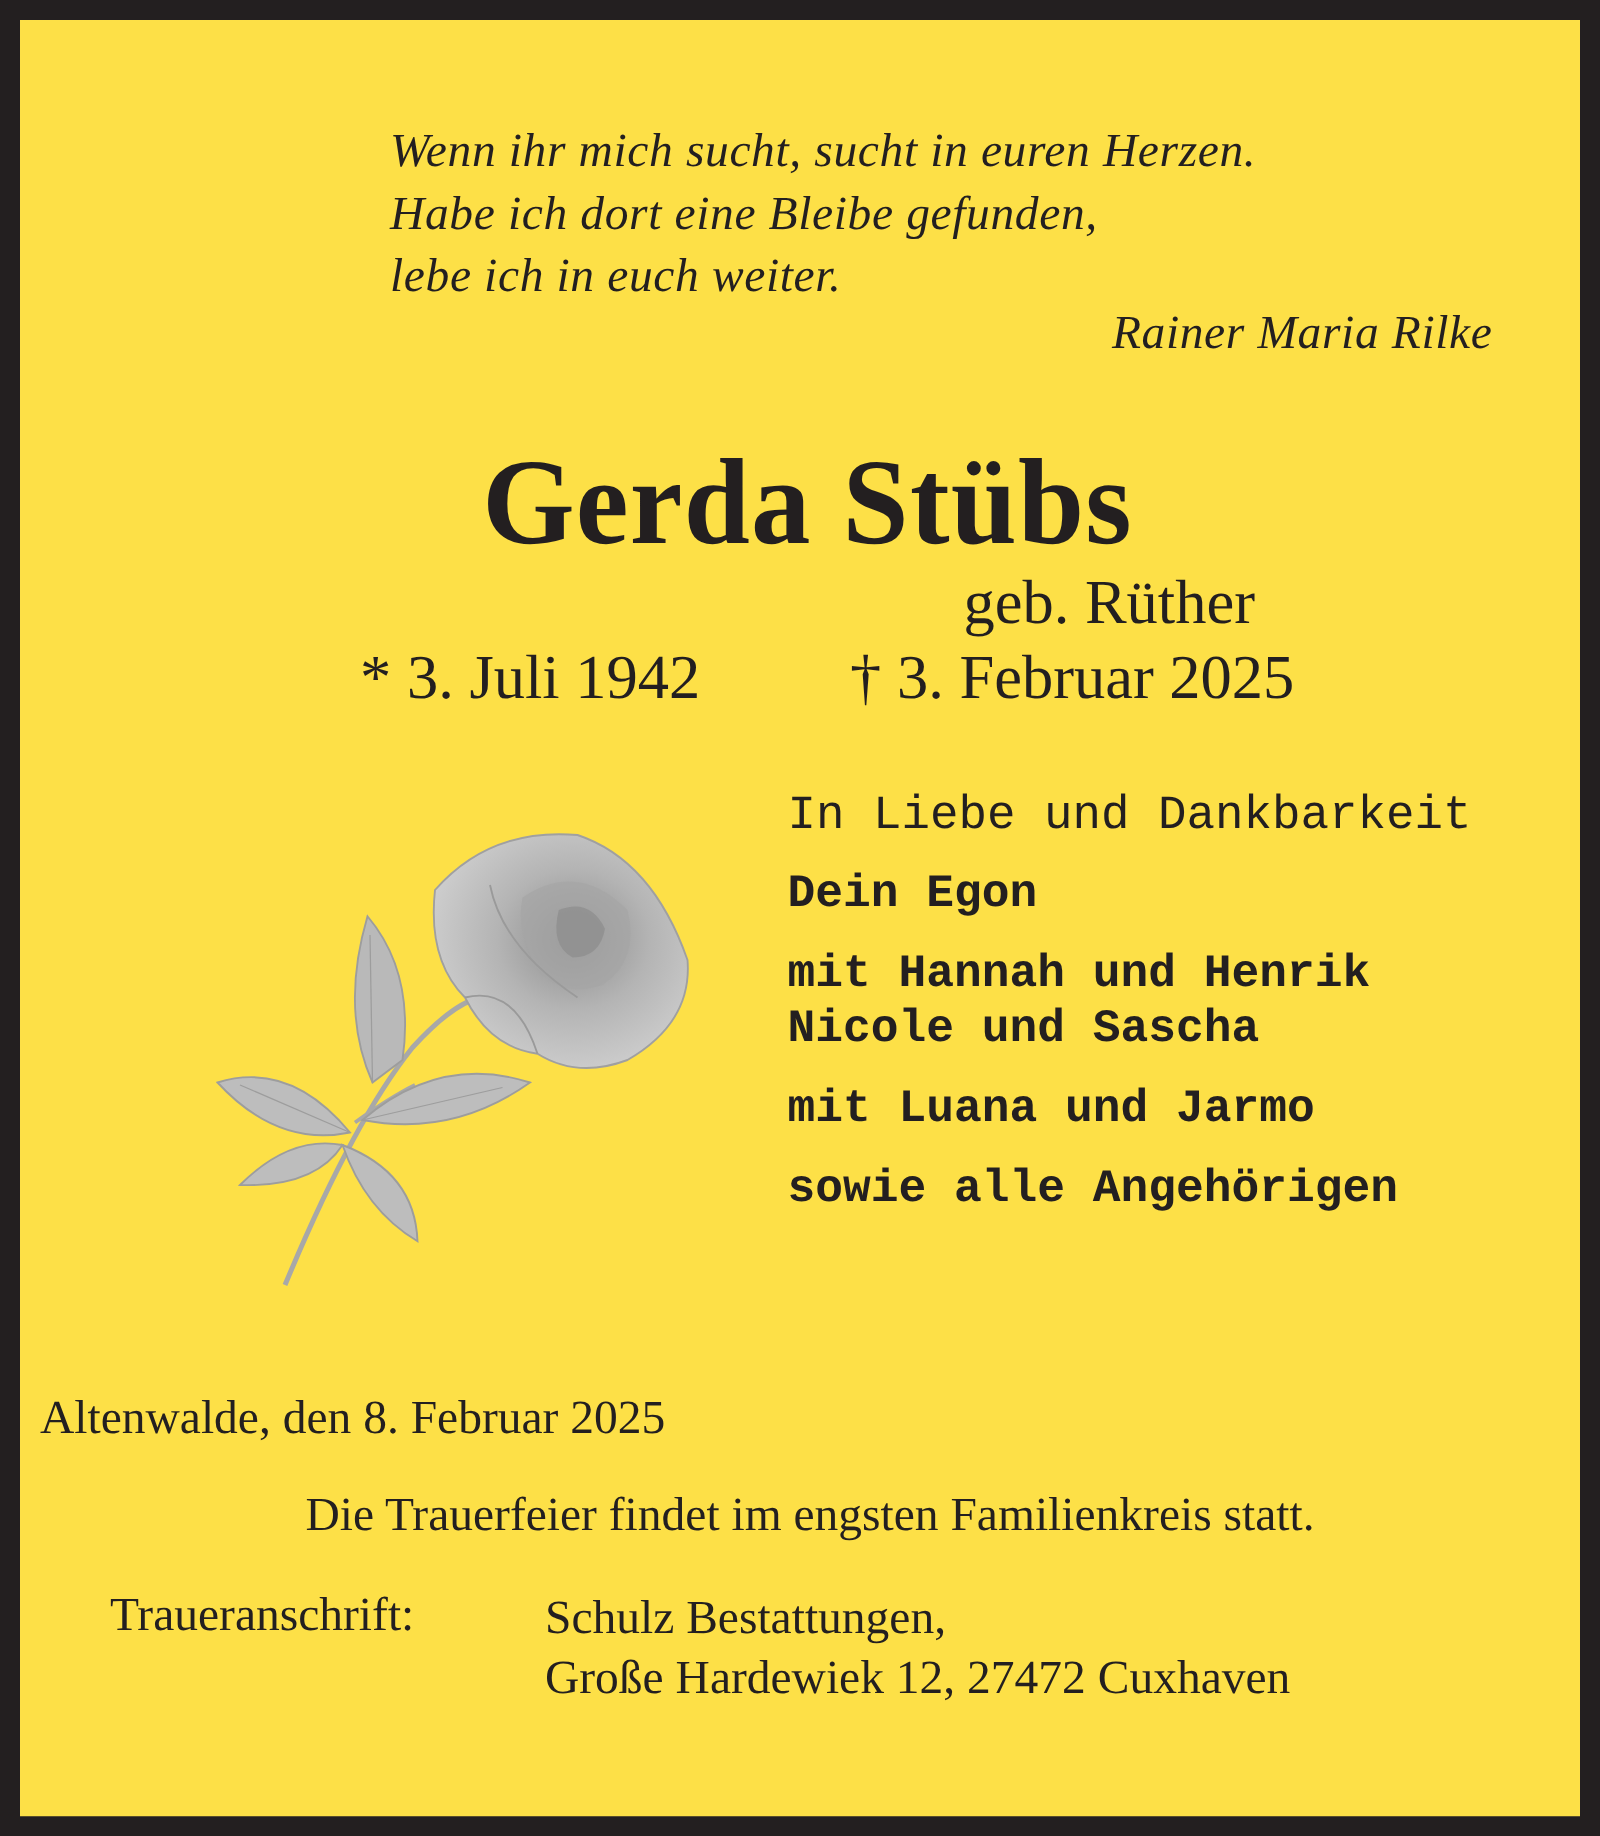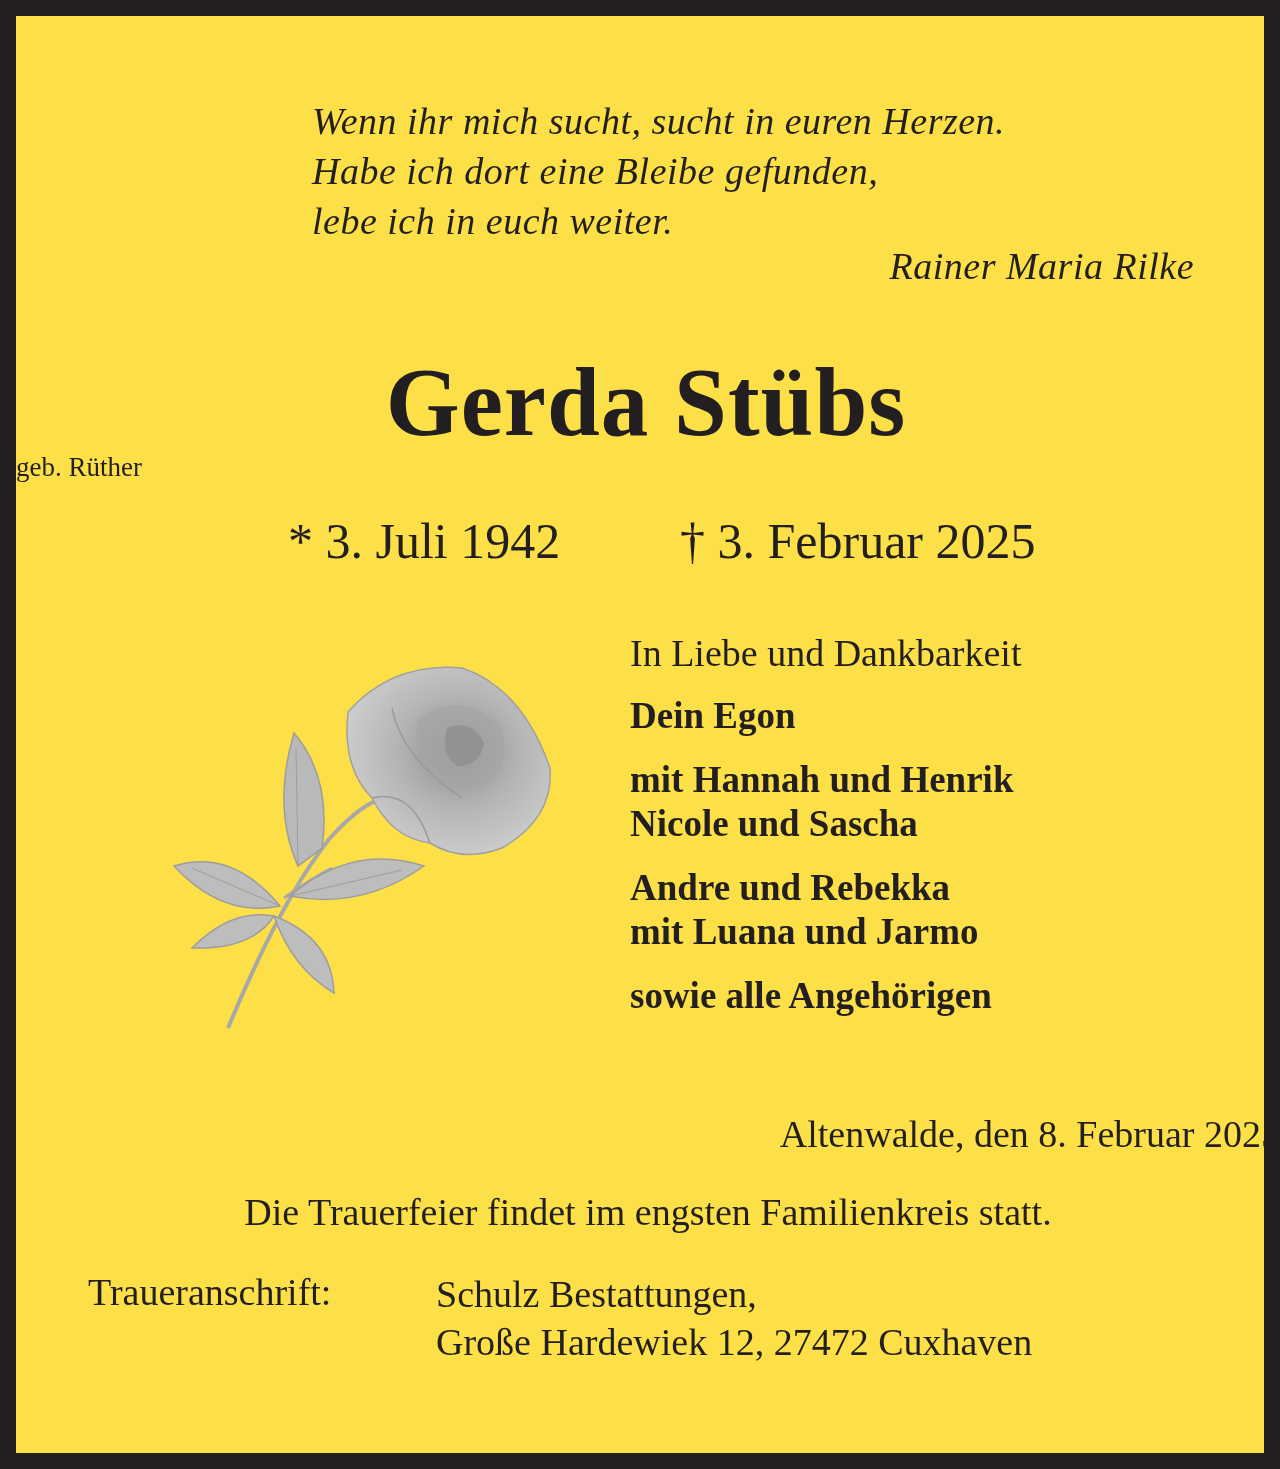--- a/index.html
+++ b/index.html
@@ -35,49 +35,50 @@
     .name {
       font-weight: bold;
       font-size: 98px;
       left: 0; width: 1248px; text-align: center;
       top: 330px;
       letter-spacing: 1px;
       transform: scaleX(0.97);
       margin-left: 6px;
     }
     .born-name {
-      font-size: 27px;
-      left: 0; width: 988px; text-align: left;
+      font-size: 50px;
+      left: 0; width: 988px; text-align: right;
       top: 436px;
     }
     .dates {
       font-size: 50px;
       top: 496px;
     }
     .date-birth { left: 272px; }
     .date-death { left: 664px; text-align: right; }
     .rose {
       left: 146px; top: 632px;
       width: 400px; height: 390px;
     }
     .family {
       left: 614px; top: 612px;
       font-size: 38px;
+      font-family: Liberation Mono, monospace;
     }
     .family .intro { line-height: 50px; }
     .family .grp {
       font-weight: bold;
       font-size: 37px;
       line-height: 44px;
       margin-top: 20px;
     }
     .family .grp div { white-space: nowrap; }
     .place-date {
       font-size: 38px;
-      left: 0; width: 1248px; text-align: right;
+      left: 0; width: 1248px; text-align: left;
       top: 1096px;
       margin-left: 16px;
     }
     .ceremony {
       font-size: 38px;
       left: 0; width: 1248px; text-align: center;
       top: 1174px;
       margin-left: 8px;
     }
     .addr-label {
@@ -141,21 +142,20 @@
   <div class="abs family">
     <div class="intro">In Liebe und Dankbarkeit</div>
     <div class="grp" style="margin-top:16px;">
       <div>Dein Egon</div>
     </div>
     <div class="grp">
       <div>mit Hannah und Henrik</div>
       <div>Nicole und Sascha</div>
     </div>
     <div class="grp">
-      <div>Andre und Rebekka</div>
       <div>mit Luana und Jarmo</div>
     </div>
     <div class="grp">
       <div>sowie alle Angehörigen</div>
     </div>
   </div>
 
   <div class="abs place-date">Altenwalde, den 8. Februar 2025</div>
   <div class="abs addr-label">Traueranschrift:</div>
 

